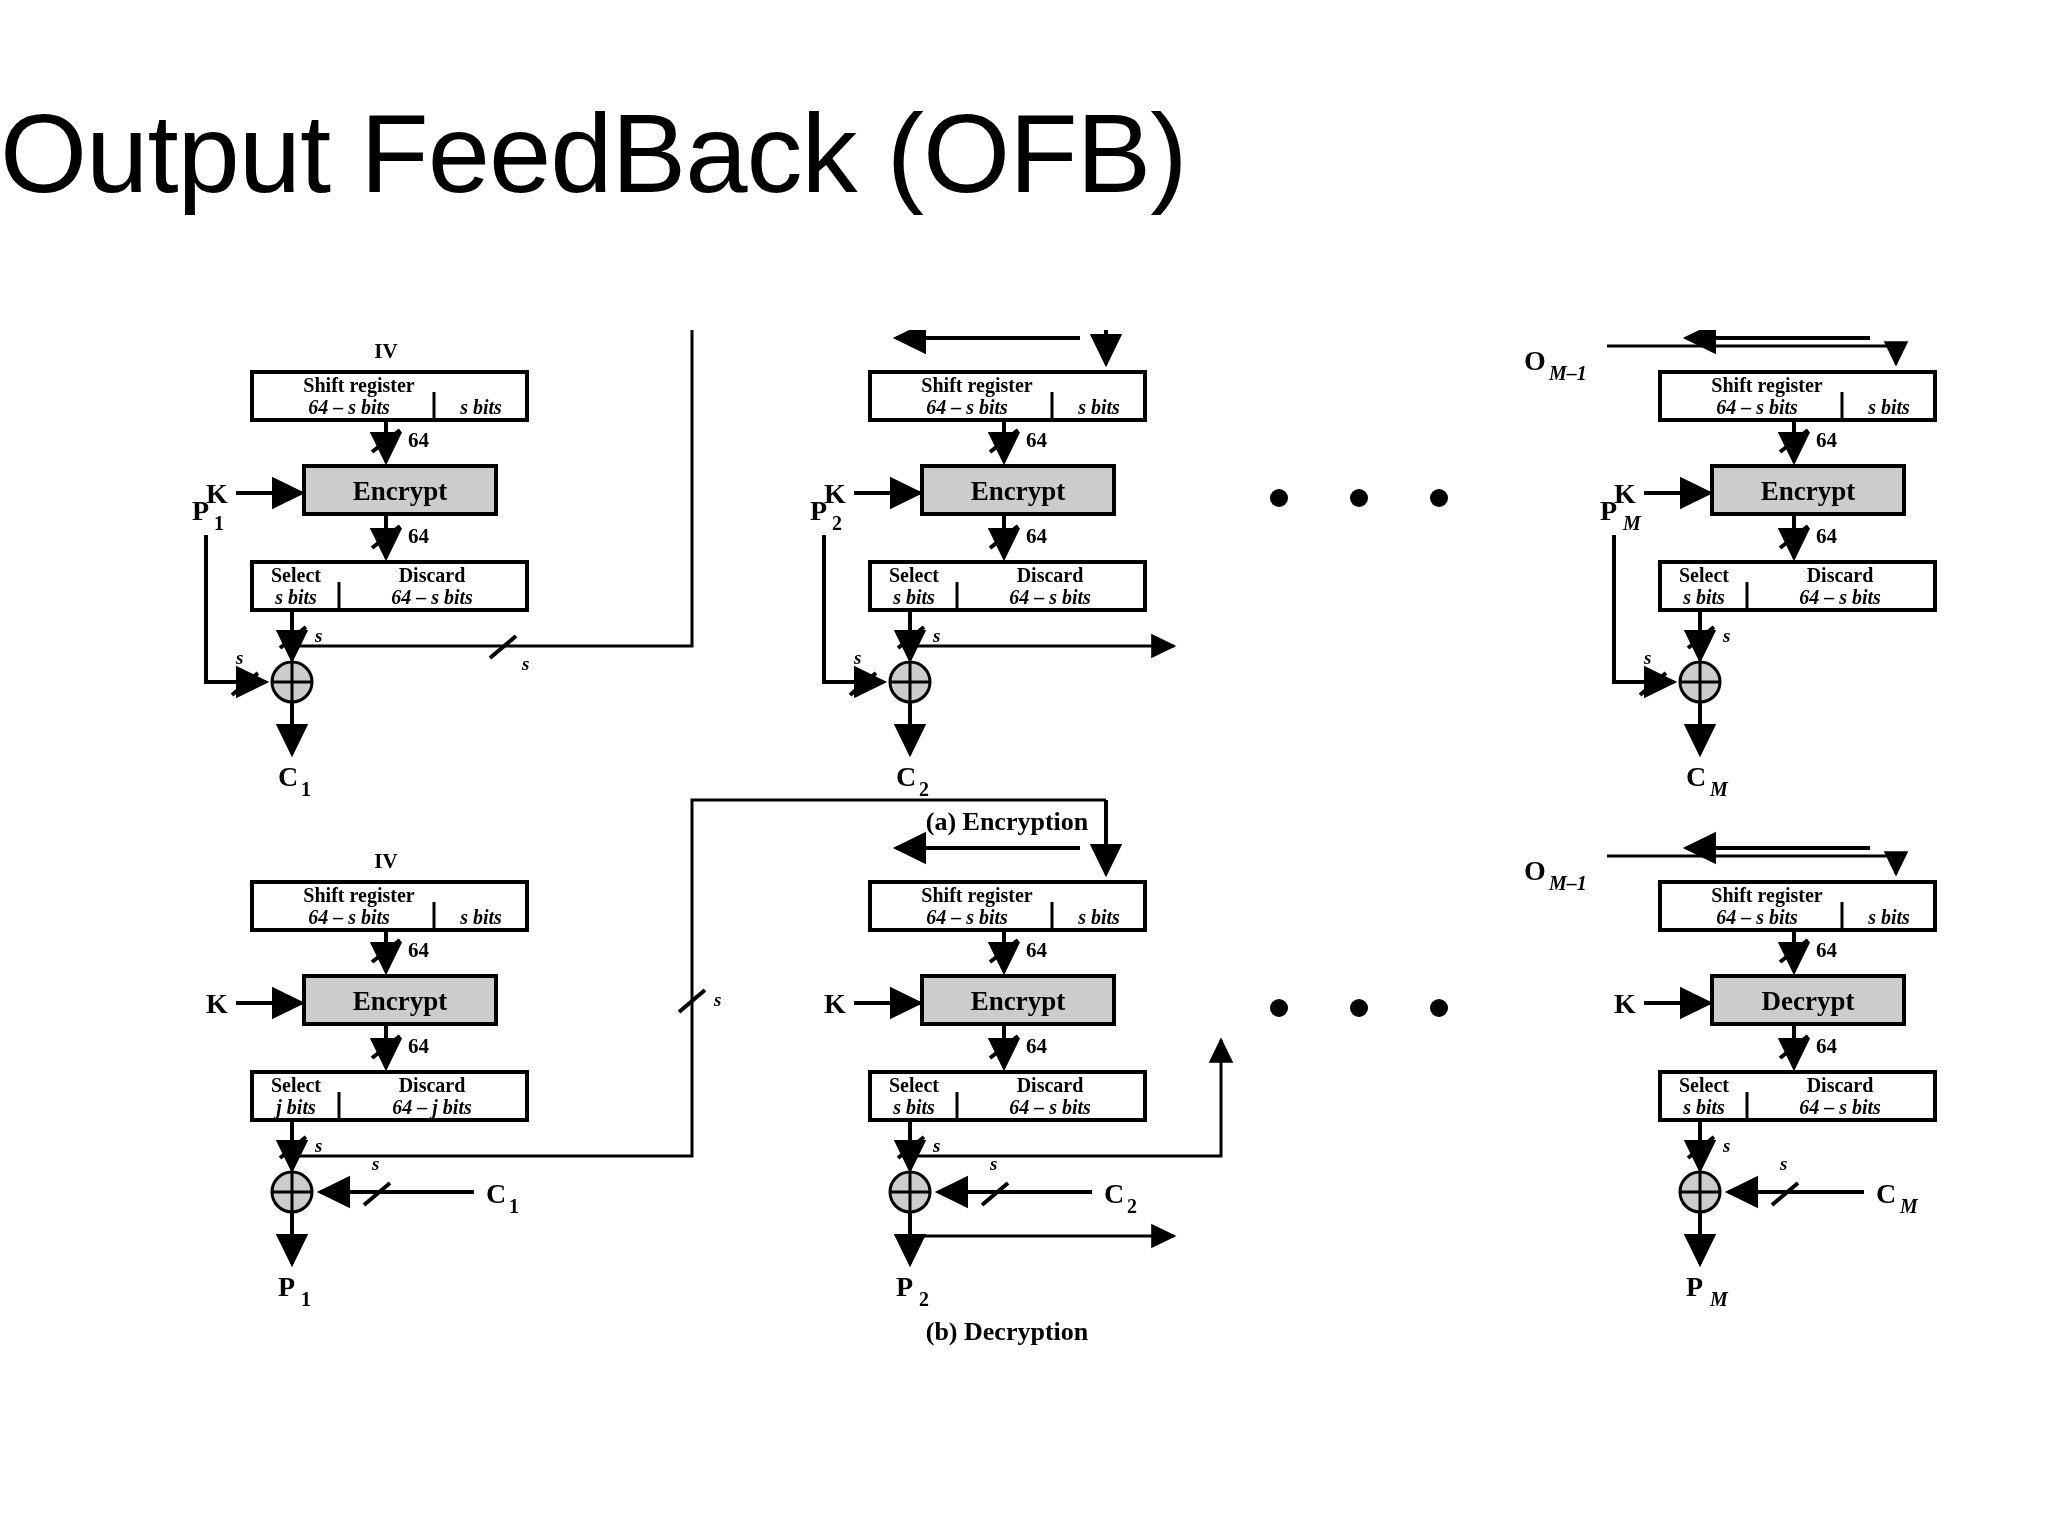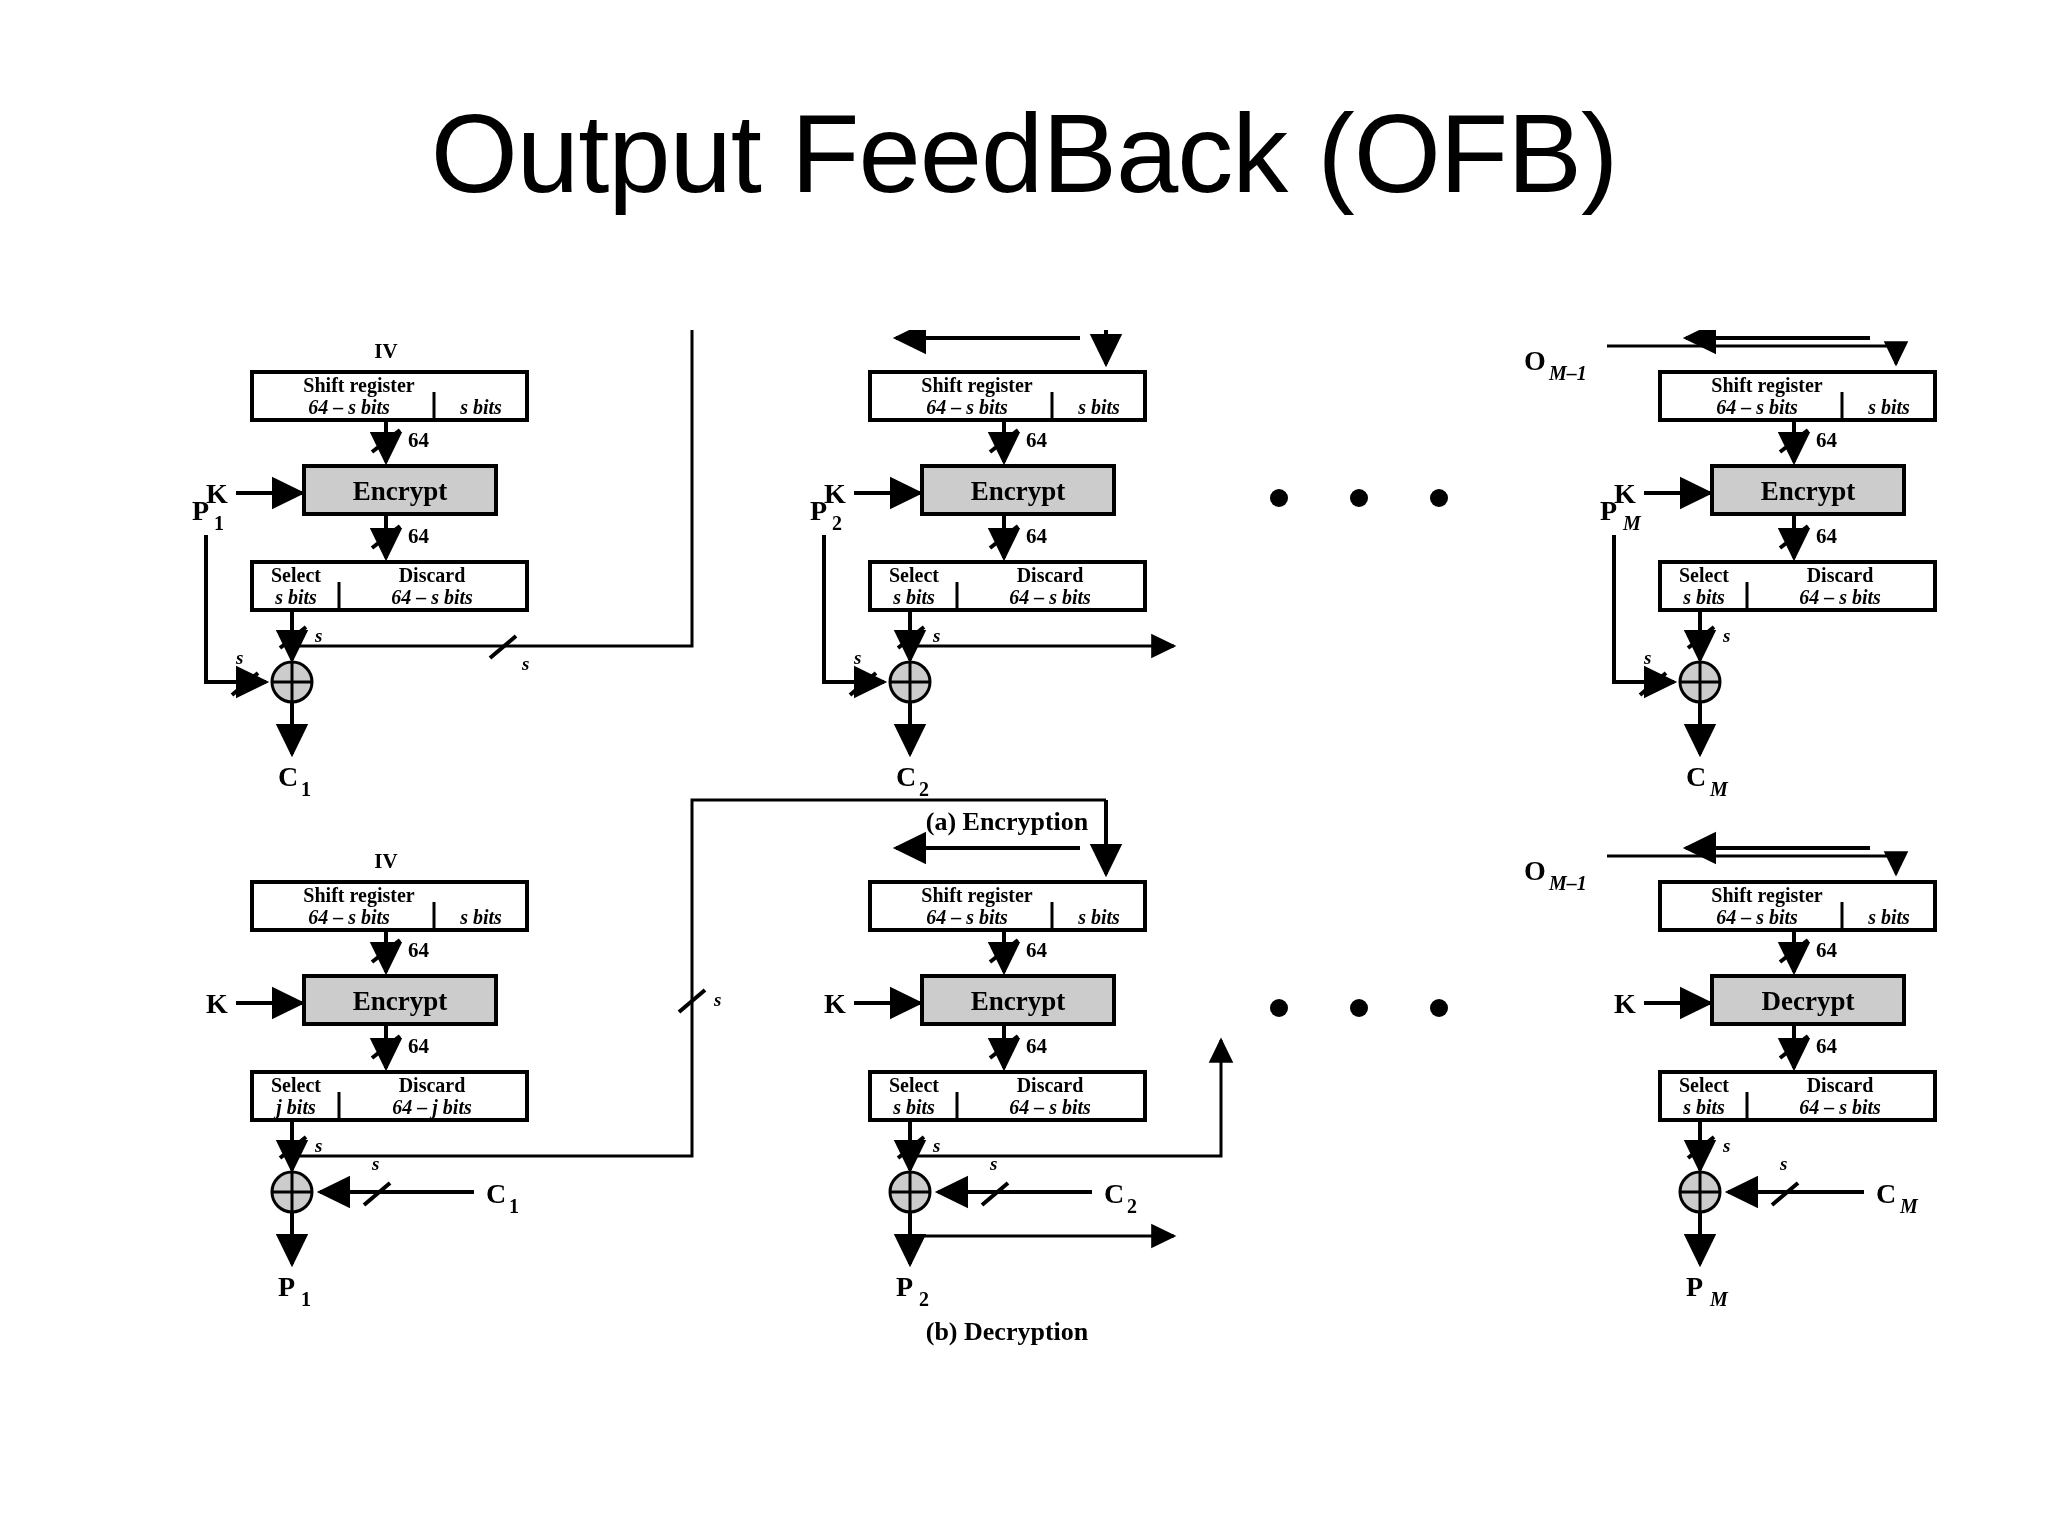--- a/index.html
+++ b/index.html
@@ -1,19 +1,19 @@
 <!DOCTYPE html>
 <html><head>
 <meta charset="utf-8">
 <style>
   html,body{margin:0;padding:0;background:#ffffff;}
   body{width:2048px;height:1536px;overflow:hidden;font-family:"Liberation Sans",sans-serif;}
   #slide{position:relative;width:2048px;height:1536px;background:#fff;}
   #title{
-    position:absolute;left:0;top:92px;width:2048px;text-align:center;
+    position:absolute;left:0;top:92px;width:2048px;text-align:left;
     font-family:"Liberation Sans",sans-serif;
     font-size:112px;font-weight:400;color:#000;letter-spacing:-1px;
     line-height:1.1;white-space:nowrap;
   }
   #figure{position:absolute;left:0;top:330px;width:2048px;height:1080px;padding-left:24px;}
   svg{display:block;}
   text{font-family:"Liberation Serif",serif;fill:#000;}
   .lbl{font-weight:bold;font-size:21px;}
   .lblsm{font-weight:bold;font-size:19px;}
   .ital{font-style:italic;}

